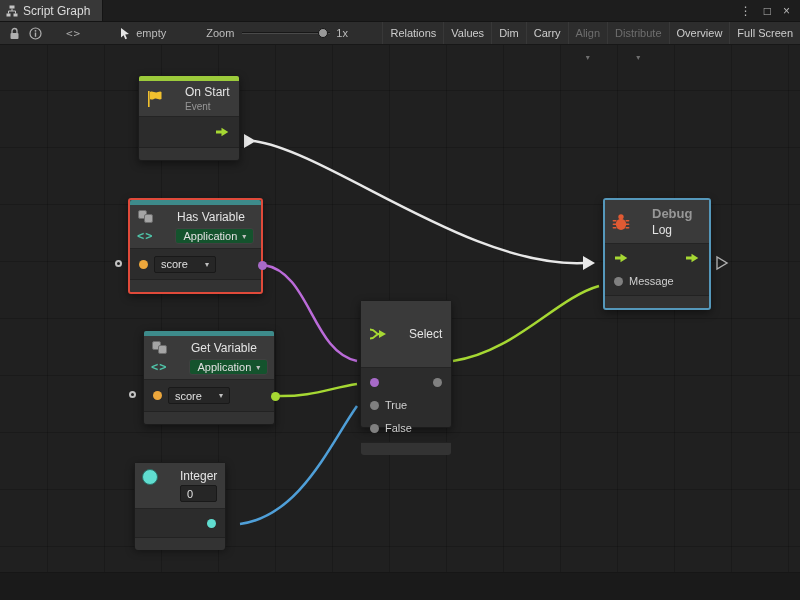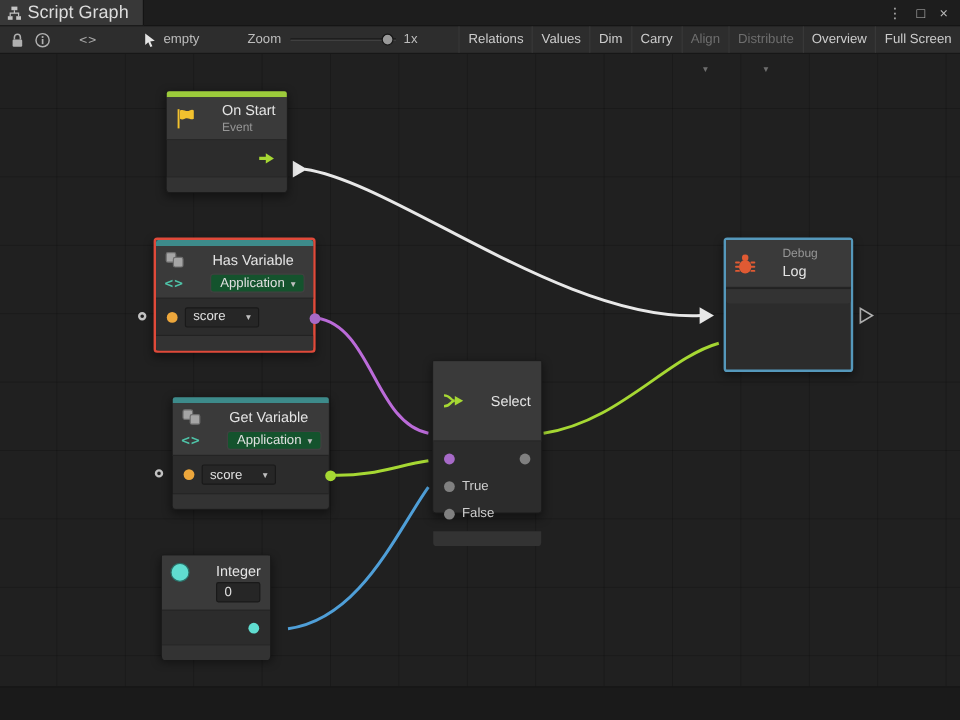--- a/index.html
+++ b/index.html
@@ -4,21 +4,21 @@
 <style>
   * { box-sizing: border-box; margin: 0; padding: 0; }
   html,body { width:800px; height:600px; overflow:hidden; background:#202020;
     font-family:"Liberation Sans","DejaVu Sans",sans-serif; }
   body { position:relative; }
 
   
   .tabbar { position:absolute; top:0; left:0; right:0; height:22px; background:#1d1d1d;
     display:flex; align-items:stretch; border-bottom:1px solid #141414; z-index:5; }
   .tab { display:flex; align-items:center; gap:5px; background:#383838; padding:0 12px 0 6px;
-    color:#dcdcdc; font-size:15px; border-right:1px solid #141414; }
+    color:#dcdcdc; font-size:12px; border-right:1px solid #141414; }
   .win-controls { margin-left:auto; display:flex; align-items:center; gap:12px; padding:0 10px;
     color:#b8b8b8; font-size:12px; }
   .win-controls span { cursor:default; }
 
   
   .toolbar { position:absolute; top:22px; left:0; right:0; height:23px; background:#2d2d2d;
     border-bottom:1px solid #171717; display:flex; align-items:center; font-size:11px;
     color:#c6c6c6; z-index:5; }
   .tb-icon { margin-left:9px; flex:none; }
   .tb-code { margin-left:24px; color:#a8a8a8; font-family:"DejaVu Sans Mono",monospace; font-size:11px; letter-spacing:1px;}
@@ -50,21 +50,21 @@
   
   .node { position:absolute; background:#2c2c2c; border:1px solid #1b1b1b; border-radius:3px;
     box-shadow:0 3px 8px rgba(0,0,0,0.45); display:flex; flex-direction:column; z-index:2; color:#dcdcdc; }
   .node.sel { border-width:2px; }
   .strip { height:5px; border-radius:2px 2px 0 0; flex:none; }
   .hdr { background:#3a3a3a; padding:4px 7px; display:flex; flex-direction:column; gap:3px;
     border-bottom:1px solid #242424; flex:none; }
   .hdr-row { display:flex; align-items:center; gap:22px; }
   .ttl { font-size:12px; color:#e4e4e4; white-space:nowrap; }
   .sub { font-size:10px; color:#979797; }
-  .kind { font-size:10px; color:#979797; }
+  .kind { font-size:13px; color:#979797;font-weight:bold; }
   .body { flex:1; display:flex; flex-direction:column; justify-content:center; gap:3px; padding:4px 0; }
   .port-row { display:flex; align-items:center; gap:6px; padding:0 9px; height:20px; font-size:11px; color:#cfcfcf; position:relative; }
   .port-row .spacer { flex:1; }
   .ftr { height:13px; background:#333; border-top:1px solid #222; border-radius:0 0 3px 3px; flex:none; }
   .dot { width:9px; height:9px; border-radius:50%; background:#808080; flex:none; }
   .dot.abs { position:absolute; }
   .ring { position:absolute; width:7px; height:7px; border:2px solid #c2c2c2; border-radius:50%; background:transparent; }
   .dd { display:flex; align-items:center; gap:5px; background:#14532d; border:1px solid #404040; border-radius:3px;
     padding:1px 7px; font-size:11px; color:#e0e0e0; cursor:default; }
   .dd .caret, .field .caret { font-size:8px; color:#c0c0c0; }
@@ -321,14 +321,29 @@
           <rect x="11.9" y="9.3" width="3.6" height="1.4" rx="0.7"></rect>
           <rect x="11.9" y="12.4" width="3.6" height="1.4" rx="0.7"></rect>
         </g>
       </svg>
       <div class="hdr-col">
         <span class="kind">Debug</span>
         <span class="ttl">Log</span>
       </div>
     </div>
   </div>
+  <div class="body">
+    <div class="port-row">
+      <svg width="15" height="10" viewBox="0 0 15 10">
+        <path d="M1 3.6 h5.5 v-2.8 l6.8 4.2 -6.8 4.2 v-2.8 h-5.5 z" fill="#a6d833"></path>
+      </svg>
+      <span class="spacer"></span>
+      <svg width="15" height="10" viewBox="0 0 15 10">
+        <path d="M1 3.6 h5.5 v-2.8 l6.8 4.2 -6.8 4.2 v-2.8 h-5.5 z" fill="#a6d833"></path>
+      </svg>
+    </div>
+    <div class="port-row">
+      <span class="dot" style="background: rgb(128, 128, 128);"></span>
+      <span>Message</span>
+    </div>
+  </div>
   <div class="ftr"></div>
 </div>
 
 </body></html>

